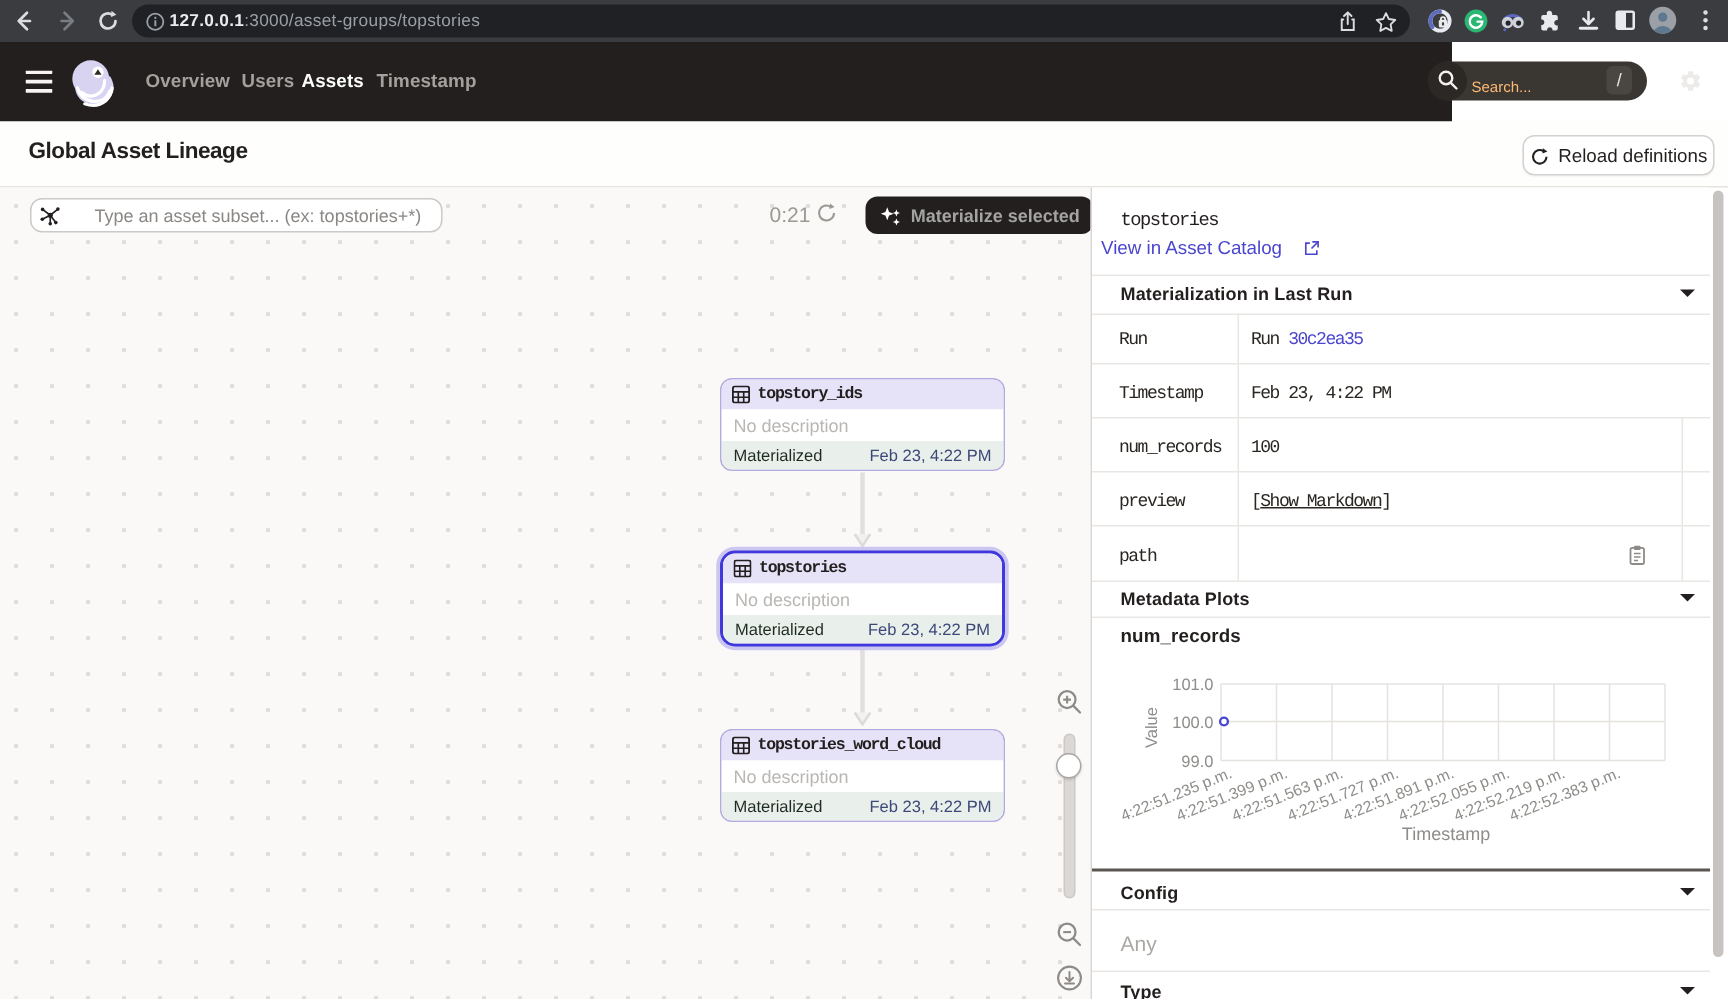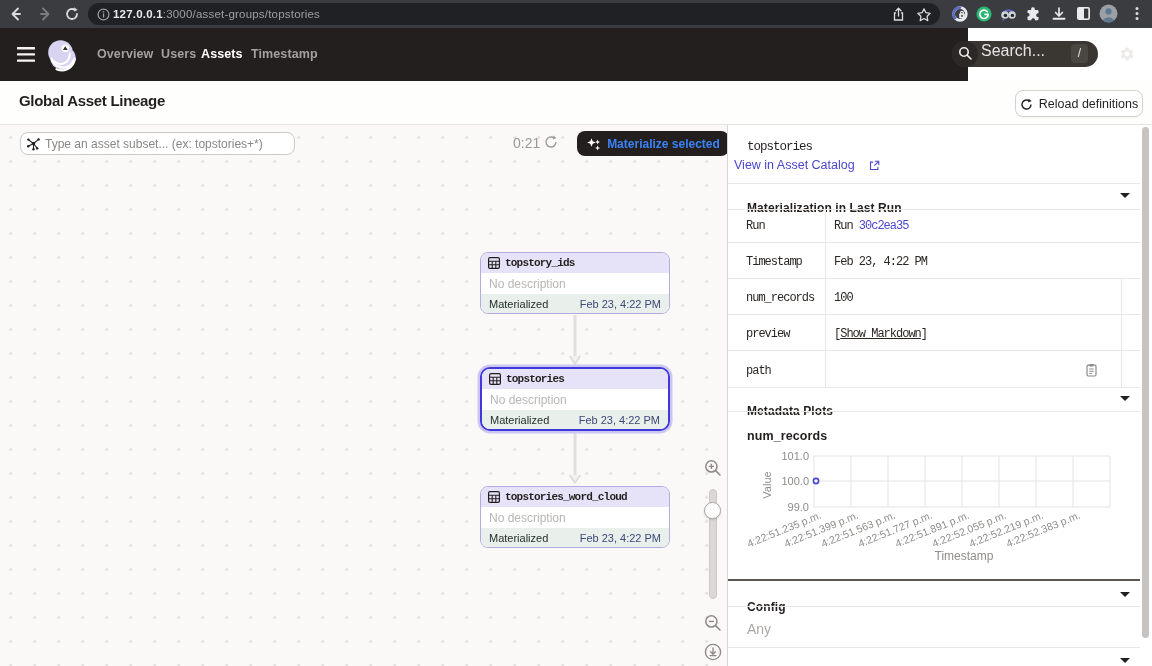--- a/index.html
+++ b/index.html
@@ -35,43 +35,43 @@
 #main { position:relative; width:1152px; height:541px; }
 #graph { position:absolute; left:0; top:0; width:727px; height:541px;
   background-color:#FAF9F8;
   background-image:radial-gradient(circle, #DFDCDA 1.3px, rgba(0,0,0,0) 1.7px);
   background-size:24px 24px; background-position:-1.3px 0.4px; }
 #panel { position:absolute; left:727px; top:0; width:413px; height:541px;
   background:#fff; border-left:1px solid #D8D5D2; overflow:hidden; }
 
 #assetinput { position:absolute; left:20px; top:7px; width:275px; height:23px;
   background:#fff; border:1px solid #CCC9C6; border-radius:8px;
-  display:flex; align-items:center; }
+  display:flex; align-items:center;gap:18px; }
 #assetinput span { color:#8A8784; font-size:12px; margin-left:4px; white-space:nowrap; }
 #timer { position:absolute; left:513px; top:10px; font-size:14px; color:#9C9995; }
 #matbtn { position:absolute; left:577px; top:6px; width:152px; height:25px;
-  background:#231F1E; border-radius:8px; color:#3b82f6; font-size:12px; font-weight:700; white-space:nowrap;
+  background:#231F1E; border-radius:8px; color:#a3a3a3; font-size:12px; font-weight:700; white-space:nowrap;
   display:flex; align-items:center; justify-content:center; gap:6px; }
 
 
 .node { position:absolute; left:480px; width:190px; background:#fff;
   border:1px solid #B3AAE0; border-radius:8px; overflow:hidden; }
 .node.sel { border:2px solid #4038DD; border-radius:10px; box-shadow:0 0 0 2.5px #CCC7F1; }
 .nhead { height:20px; background:#E6E2F8; display:flex; align-items:center;
   font-family:"Liberation Mono", monospace; font-size:11px; font-weight:700; color:#231F1E; letter-spacing:-0.8px; }
 .nhead .tbl { margin:0 5px 0 7px; flex:none; }
 .nbody { height:21px; display:flex; align-items:center; font-size:12px; color:#B9B6B3;
   padding-left:8px; background:#fff; }
 .nfoot { height:19px; background:#E9F0EB; display:flex; align-items:center;
   justify-content:space-between; font-size:11px; color:#1E2B22; padding:0 8px; }
 .nfoot .date { color:#3D4878; }
 
 
 .mono { font-family:"Liberation Mono", monospace; }
-.sechead { position:absolute; left:19px; font-size:12px; font-weight:700; color:#231F1E; letter-spacing:.1px;margin-top:12px; }
+.sechead { position:absolute; left:19px; font-size:12px; font-weight:700; color:#231F1E; letter-spacing:.1px; }
 .caret { position:absolute; left:392px; width:0; height:0; border-left:5px solid transparent;
   border-right:5px solid transparent; border-top:5px solid #231F1E; }
 .divider { position:absolute; left:0; width:413px; border-top:1px solid #E9E7E4; }
 .tlabel { position:absolute; left:18px; font-size:12px; letter-spacing:-1px; color:#2A2622; }
 .tval { position:absolute; left:106px; font-size:12px; letter-spacing:-1px; color:#2A2622; }
 </style>
 </head>
 <body>
 <div id="chrome">
 
@@ -169,21 +169,21 @@
   <div class="navitem" style="left:97px">Overview</div>
   <div class="navitem" style="left:161px">Users</div>
   <div class="navitem active" style="left:201px">Assets</div>
   <div class="navitem" style="left:251px">Timestamp</div>
   <div id="searchpill"></div>
   <div class="abs" style="left:952px;top:13px;width:26px;height:26px;border-radius:50%;background:#2B2826;"></div>
   <svg class="abs" style="left:958px;top:18px" width="15" height="15" viewBox="0 0 15 15">
     <circle cx="6" cy="6" r="4.2" stroke="#F2F1F0" stroke-width="1.6" fill="none"></circle>
     <path d="M9.2 9.2 L13 13" stroke="#F2F1F0" stroke-width="1.6" stroke-linecap="round"></path>
   </svg>
-  <span class="abs" style="left:981px;top:14px;font-size:16px;color:#e5e5e5;">Search...</span>
+  <span class="abs" style="left:981px;top:25px;font-size:10px;color:#fdba74;">Search...</span>
   <span class="abs" style="left:1071px;top:16px;width:17px;height:19px;background:#4A4641;border-radius:4px;color:#E8E6E4;font-size:12px;text-align:center;line-height:19px;">/</span>
   <svg class="abs" style="left:1119px;top:18px" width="16" height="16" viewBox="0 0 24 24">
     <path fill="#EDEBE9" d="M19.4 13c.04-.32.06-.66.06-1s-.02-.68-.07-1l2.03-1.58a.5.5 0 0 0 .12-.61l-1.92-3.32a.5.5 0 0 0-.59-.22l-2.39.96a7.3 7.3 0 0 0-1.73-1l-.36-2.54a.5.5 0 0 0-.5-.43h-3.84a.5.5 0 0 0-.5.43l-.36 2.54c-.63.26-1.21.6-1.73 1l-2.39-.96a.5.5 0 0 0-.59.22L2.72 8.8a.5.5 0 0 0 .12.61L4.87 11c-.05.32-.07.66-.07 1s.02.68.07 1l-2.03 1.58a.5.5 0 0 0-.12.61l1.92 3.32c.12.21.37.3.59.22l2.39-.96c.52.4 1.1.74 1.73 1l.36 2.54c.04.25.25.43.5.43h3.84c.25 0 .46-.18.5-.43l.36-2.54a7.3 7.3 0 0 0 1.73-1l2.39.96c.22.08.47 0 .59-.22l1.92-3.32a.5.5 0 0 0-.12-.61L19.4 13zM12 15.6A3.6 3.6 0 1 1 12 8.4a3.6 3.6 0 0 1 0 7.2z"></path>
   </svg>
 </div>
 <div id="pagehead">
   <div id="pagetitle">Global Asset Lineage</div>
   <div id="reloadbtn">
     <svg width="13" height="13" viewBox="0 0 13 13" style="margin-top:1px">
       <path d="M11 6.5 A4.5 4.5 0 1 1 9 2.8" stroke="#231F1E" stroke-width="1.4" fill="none"></path>

